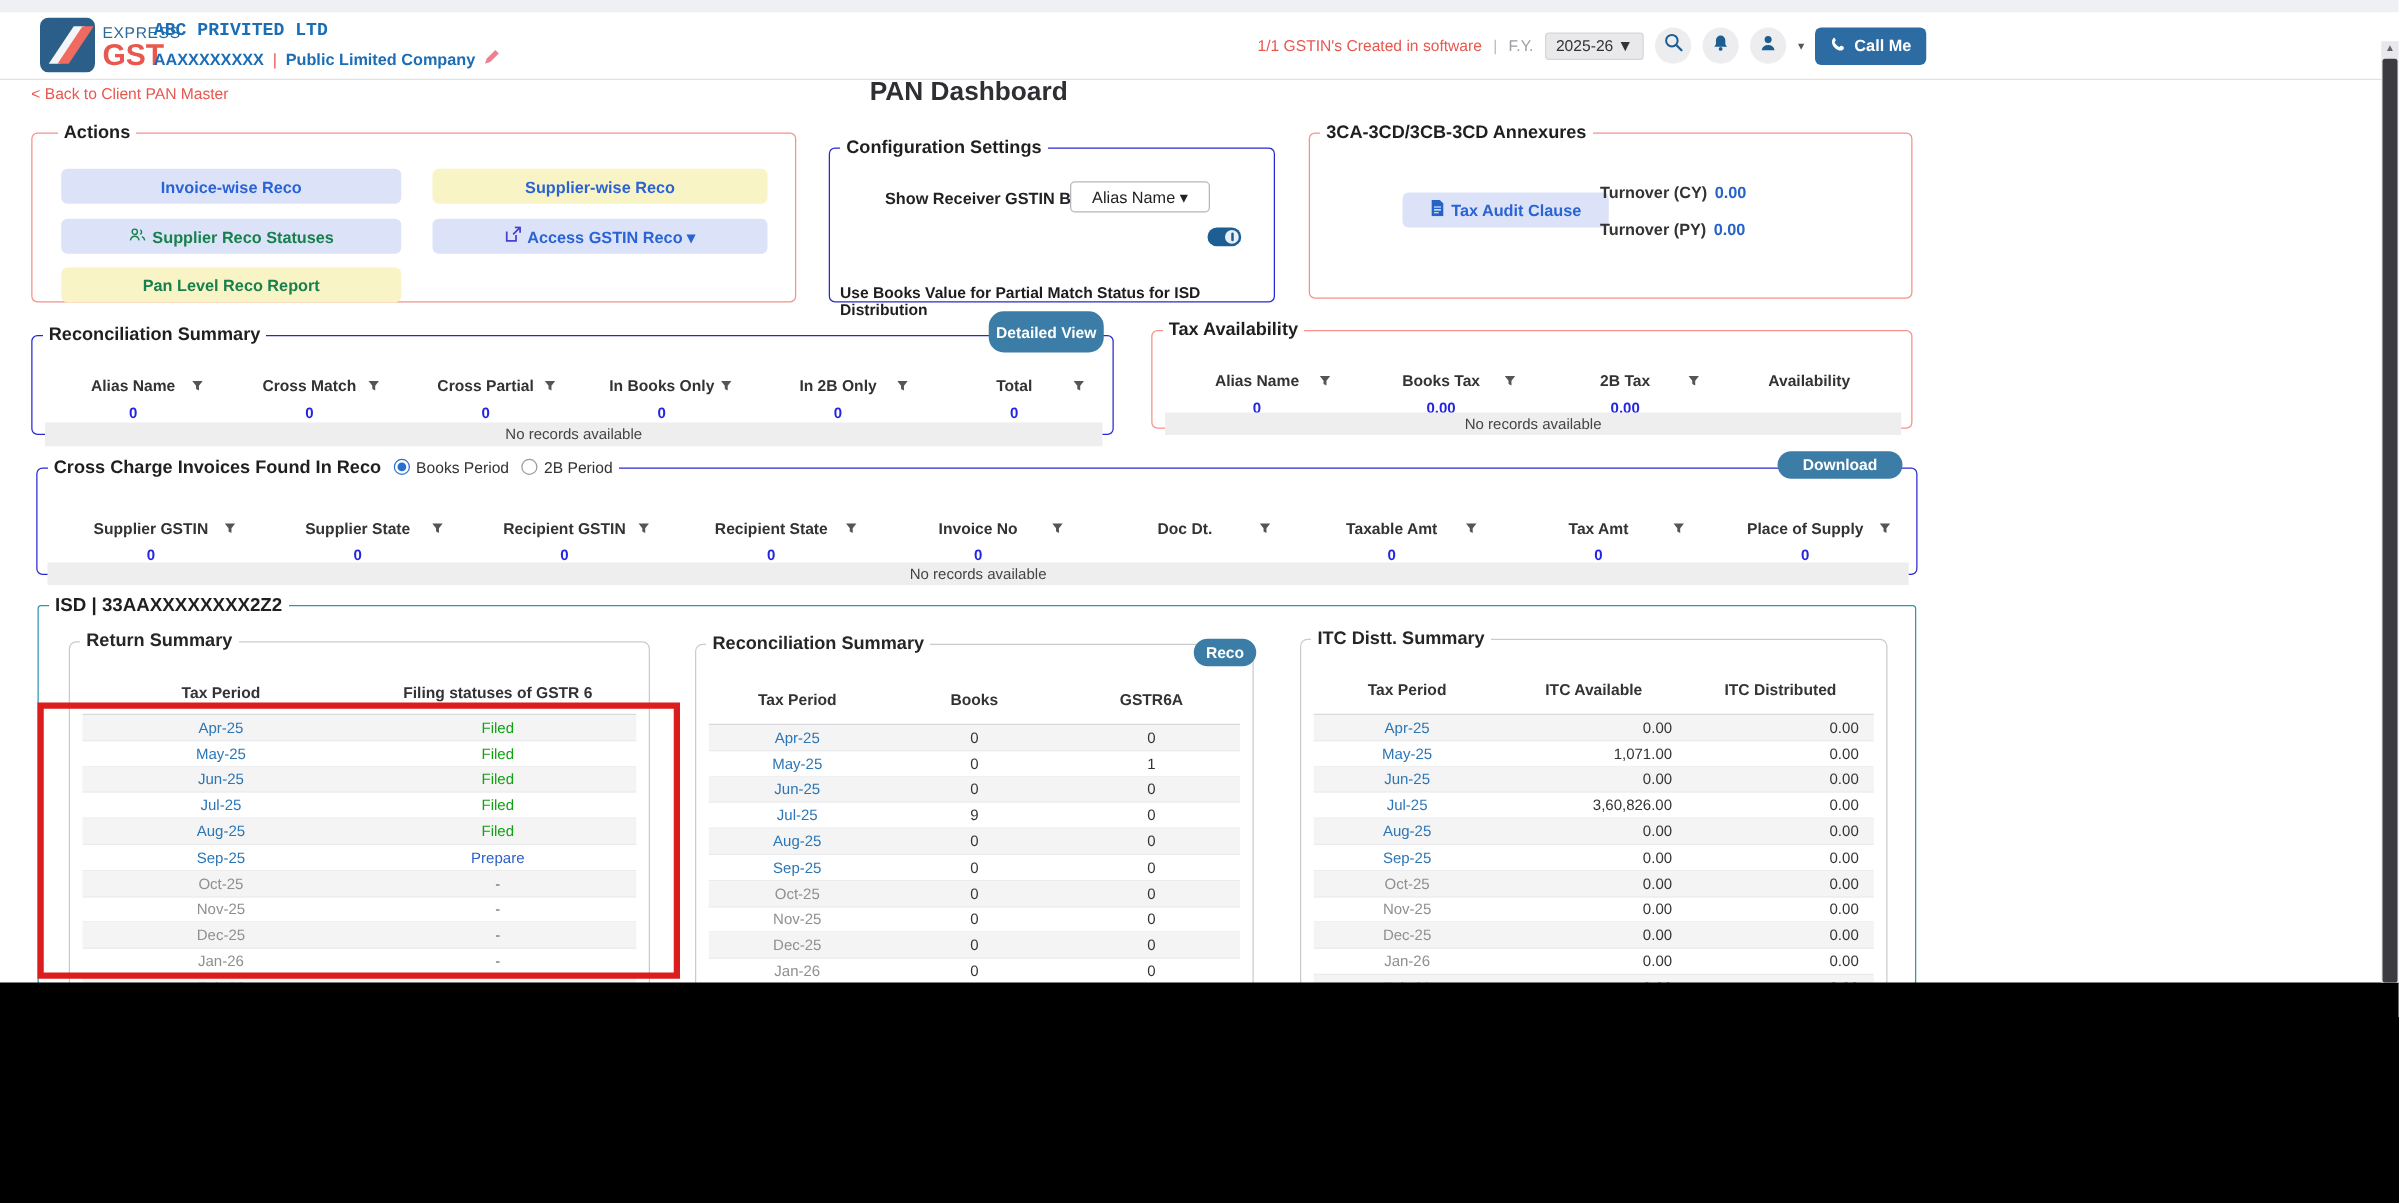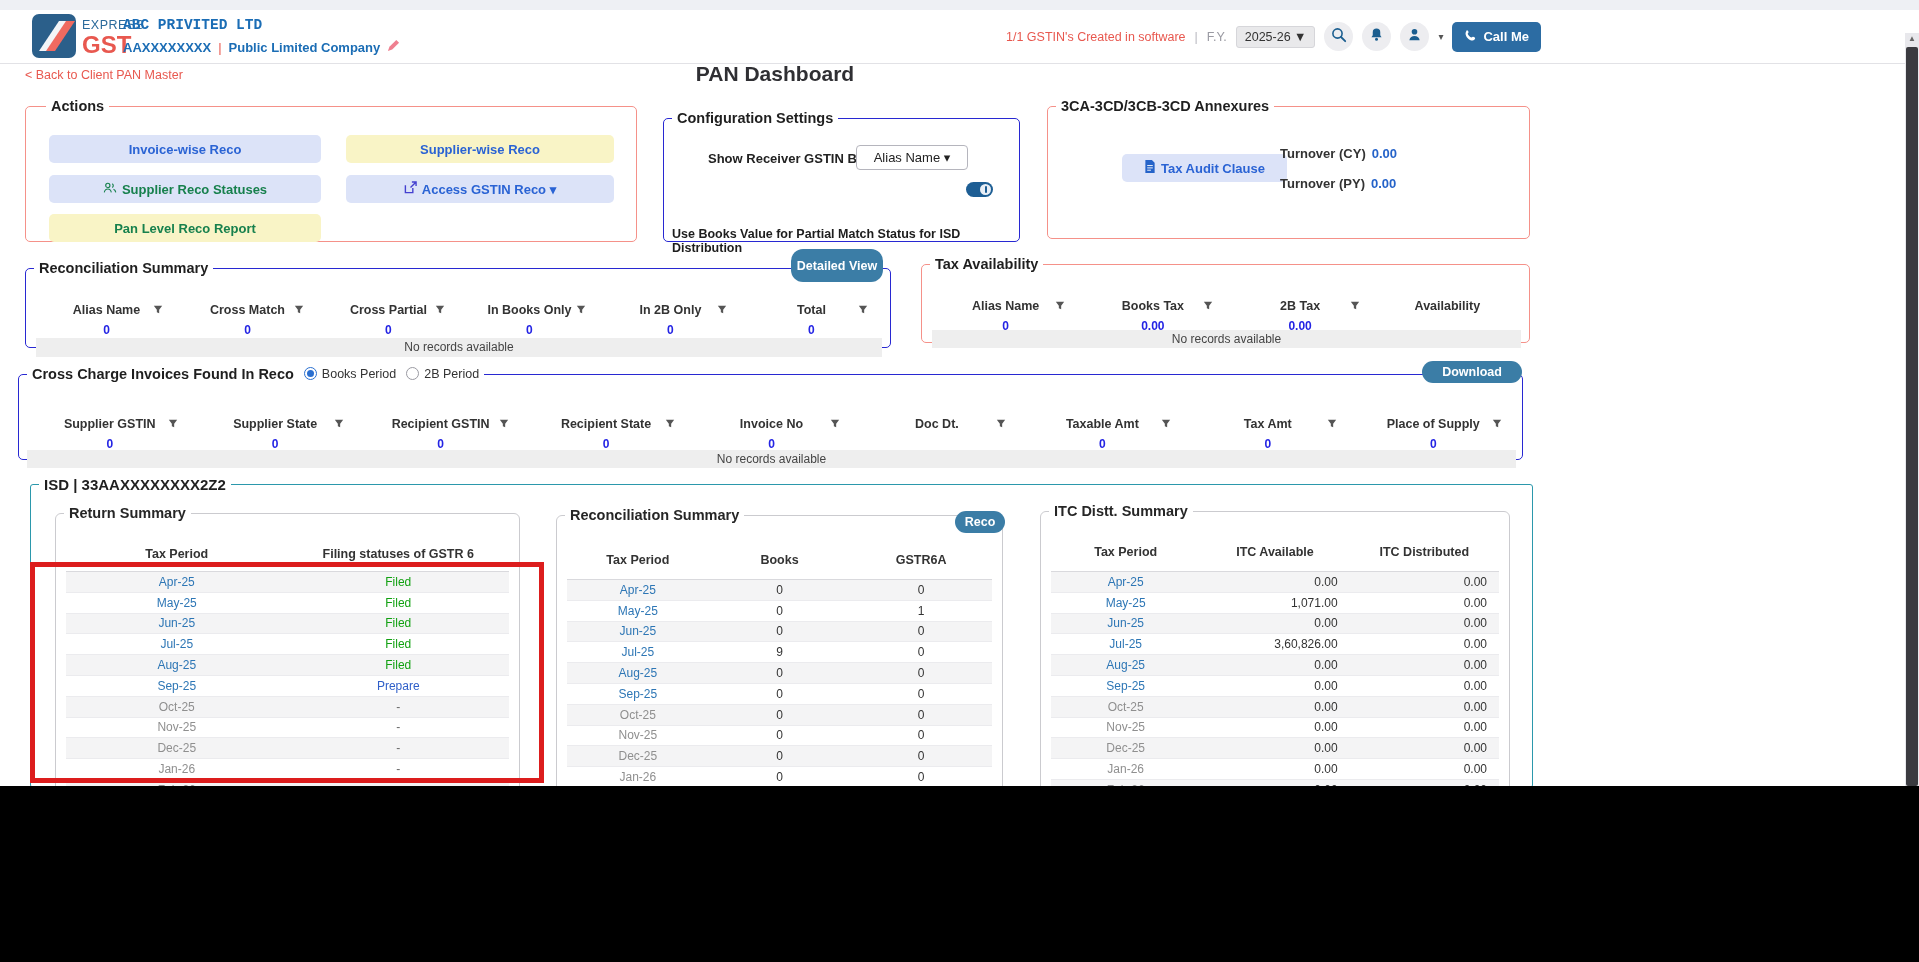--- a/index.html
+++ b/index.html
@@ -332,21 +332,21 @@
 
       <div class="col">
         <span class="col-label">Availability</span>
         
         <div class="col-count"></div>
       </div>
     </div>
   <div class="empty-row" style="left:10px; top:58px; width:589px; height:18px; line-height:18px;">No records available</div>
 </fieldset>
 
-<fieldset class="fs-blue" style="left:18px; top:366px; width:1505px; height:94px;">
+<fieldset class="fs-blue" style="left:29px; top:366px; width:1505px; height:94px;">
   <legend>
     <span class="legend-flex">
       <span>Cross Charge Invoices Found In Reco</span>
       <span class="radio-item">
         <span class="rad sel"></span>
         <span>Books Period</span>
       </span>
       <span class="radio-item">
         <span class="rad"></span>
         <span>2B Period</span>

